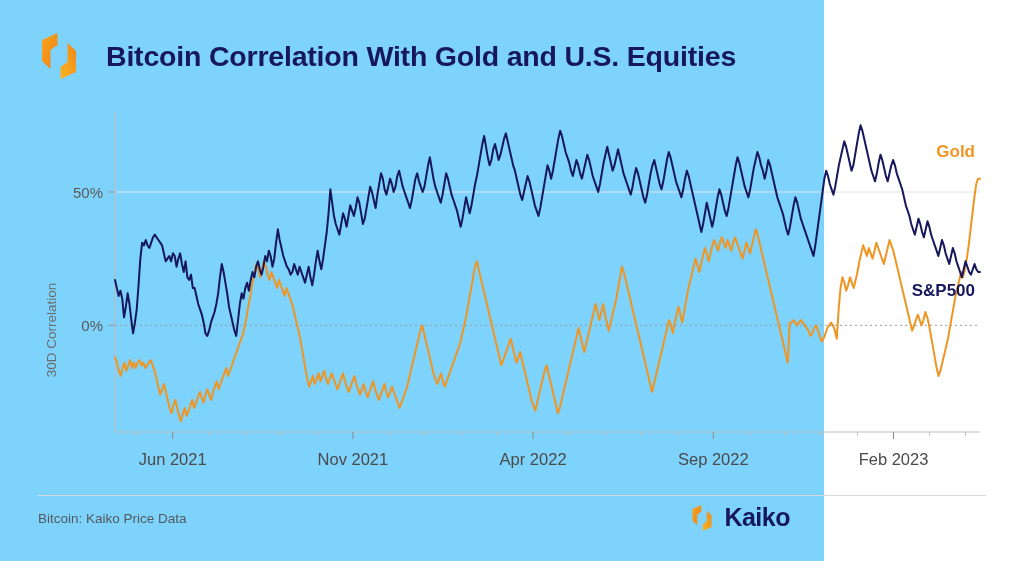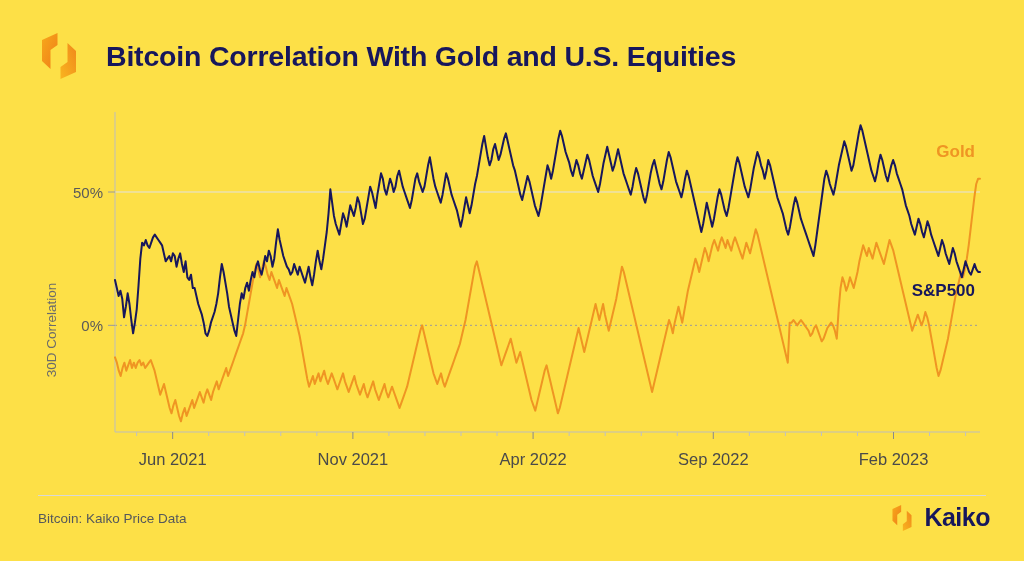--- a/index.html
+++ b/index.html
@@ -10,23 +10,23 @@
   }
   body {
     width: 1024px;
     height: 561px;
     font-family: "Liberation Sans", sans-serif;
     color: #222;
     overflow: hidden;
   }
   #page {
     position: relative;
-    width: 1024px;
+    width: 824px;
     height: 561px;
-    background: #fde047;
+    background: #7dd3fc;
     box-sizing: border-box;
   }
 
   
   .header {
     position: absolute;
     left: 0; top: 0;
     width: 1024px;
     height: 112px;
     display: flex;

